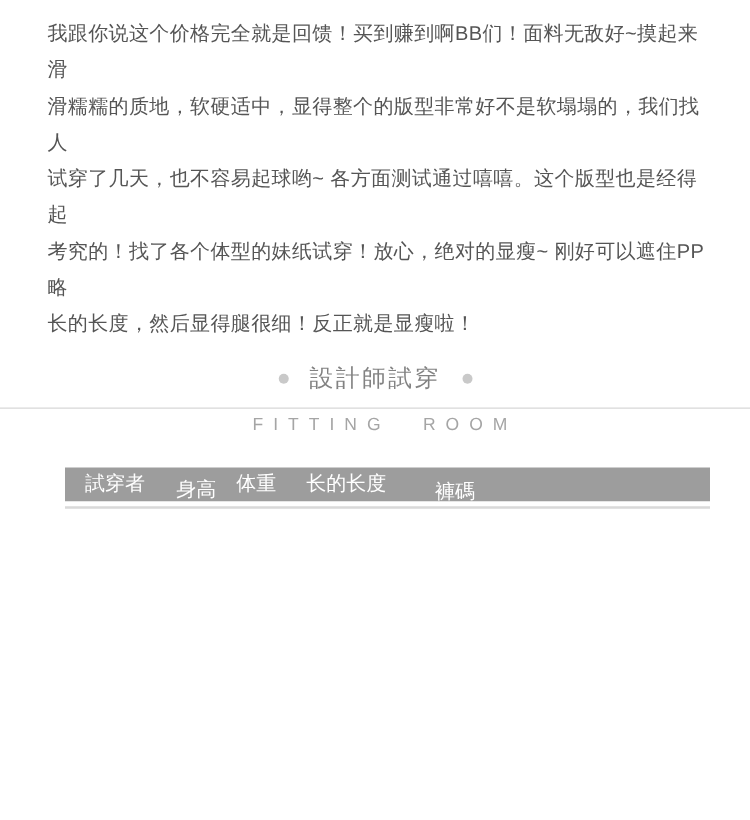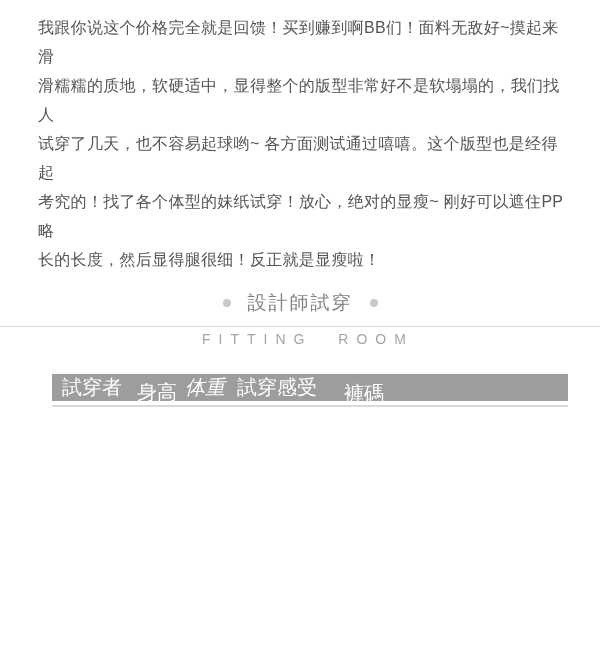--- a/index.html
+++ b/index.html
@@ -59,31 +59,31 @@
   .fit-table {
     margin: 27px 0 0 52px;
     width: 516px;
   }
   .thead {
     display: flex;
     align-items: center;
     height: 27px;
     background: #9d9d9d;
     color: #ffffff;
-    font-size: 20px;
+    font-size: 16px;
     margin-bottom: 4px;
   }
   .tbody {
     border: 1px solid #d9d9d9;
     background: #ffffff;
   }
   .cell { text-align: center; flex: 0 0 auto; }
   .c0 { width: 80px; }
   .c1 { width: 50px; margin-top: 10px; }
-  .c2 { width: 46px; font-style: italic; }
+  .c2 { width: 46px; }
   .c3 { width: 88px; }
   .c4 { width: 98px; }
   .c5 { width: 76px; margin-top: 12px; }
   .c6 { width: 78px; }
 </style>
 </head>
 <body>
 
 <div class="desc">
   <p>我跟你说这个价格完全就是回馈！买到赚到啊BB们！面料无敌好~摸起来滑
@@ -101,21 +101,21 @@
 
 <hr class="divider">
 
 <div class="fitting-subtitle">FITTING ROOM</div>
 
 <div class="fit-table">
   <div class="thead">
     <span class="cell c0">試穿者</span>
     <span class="cell c1">身高</span>
     <span class="cell c2">体重</span>
-    <span class="cell c4">試穿感受</span>
+    <span class="cell c4">长的长度</span>
     <span class="cell c5">褲碼</span>
   </div>
   <div class="tbody">
     
     
     
     
   </div>
 </div>
 

